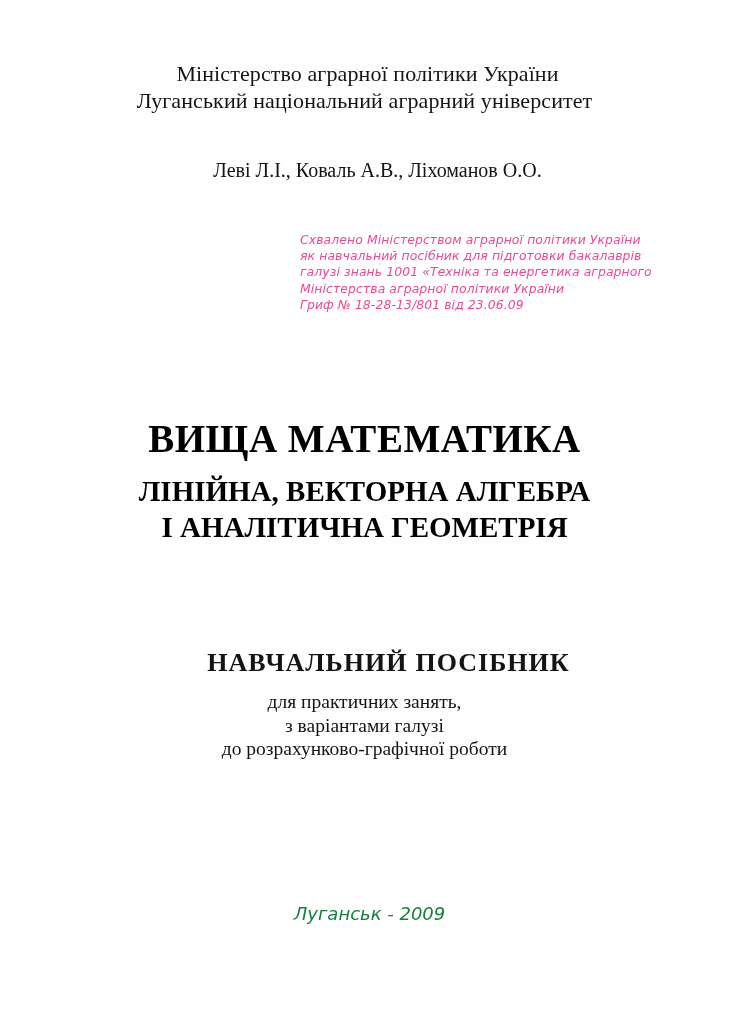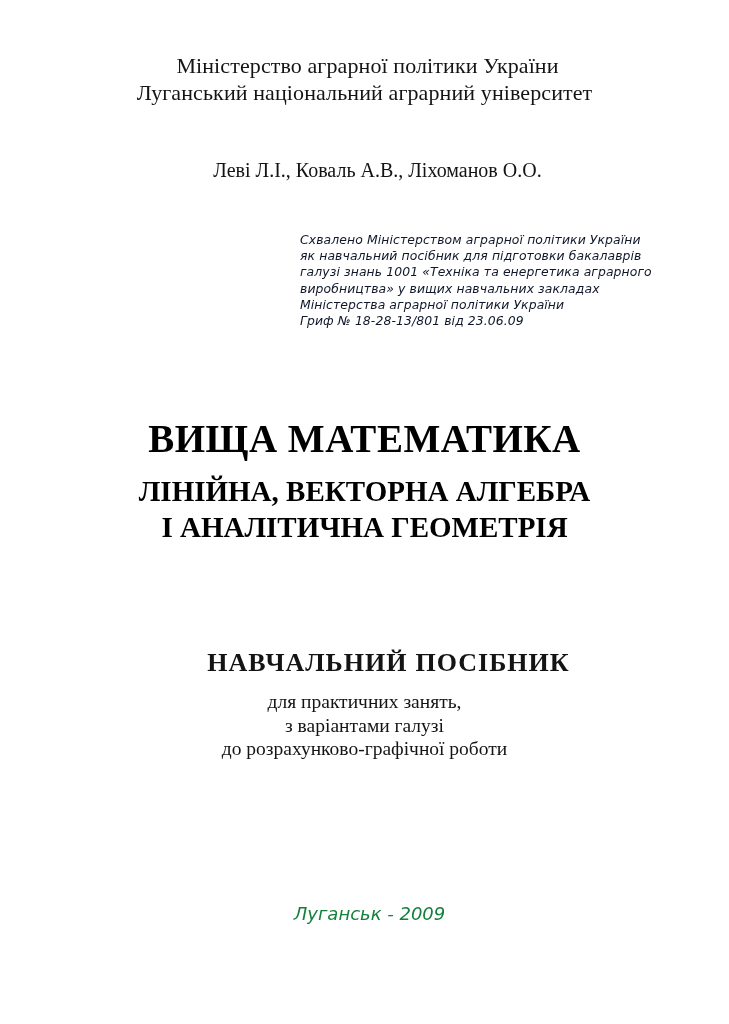--- a/index.html
+++ b/index.html
@@ -7,32 +7,32 @@
       width: 729px; height: 1024px;
       background: #ffffff;
       position: relative;
       overflow: hidden;
       color: #141414;
     }
     .abs { position: absolute; left: 0; width: 729px; text-align: center; }
     .serif { font-family: "Liberation Serif", "DejaVu Serif", serif; }
     .sans  { font-family: "DejaVu Sans", "Liberation Sans", sans-serif; }
 
-    #institution { top: 52px; }
+    #institution { top: 60px; }
     #institution div { font-size: 22px; line-height: 27px; letter-spacing: 0.1px; }
     #inst-1 { padding-left: 6px; }
 
     #authors { top: 158px; font-size: 20px; line-height: 24px; padding-left: 26px; box-sizing: border-box; }
 
     #approval {
       position: absolute; left: 300px; top: 232px; width: 380px;
       text-align: left;
       font-style: italic;
       font-size: 12.4px; line-height: 16.2px;
-      color: #0f172a;
+      color: #ec4899;
       letter-spacing: 0.1px;
     }
     #approval div { white-space: nowrap; }
 
     #title { top: 417px; font-weight: bold; color: #000000; }
     #title-1 { font-size: 39px; line-height: 44px; letter-spacing: 0.5px; }
     #title-2 { font-size: 29px; line-height: 36px; margin-top: 12px; }
     #title-3 { font-size: 29px; line-height: 36px; }
 
     #subtitle { top: 648px; font-weight: bold; font-size: 26px; line-height: 30px; letter-spacing: 1px; padding-left: 4px; box-sizing: border-box; margin-left: 22px; }
@@ -50,21 +50,20 @@
   <div id="inst-1">Міністерство аграрної політики України</div>
   <div id="inst-2">Луганський національний аграрний університет</div>
 </div>
 
 <div id="authors" class="abs serif">Леві Л.І., Коваль А.В., Ліхоманов О.О.</div>
 
 <div id="approval" class="sans">
   <div>Схвалено Міністерством аграрної політики України</div>
   <div>як навчальний посібник для підготовки бакалаврів</div>
   <div>галузі знань 1001 «Техніка та енергетика аграрного</div>
-  <div>виробництва» у вищих навчальних закладах</div>
   <div>Міністерства аграрної політики України</div>
   <div>Гриф № 18-28-13/801 від 23.06.09</div>
 </div>
 
 <div id="title" class="abs serif">
   <div id="title-1">ВИЩА МАТЕМАТИКА</div>
   <div id="title-2">ЛІНІЙНА, ВЕКТОРНА АЛГЕБРА</div>
   <div id="title-3">І АНАЛІТИЧНА ГЕОМЕТРІЯ</div>
 </div>
 

